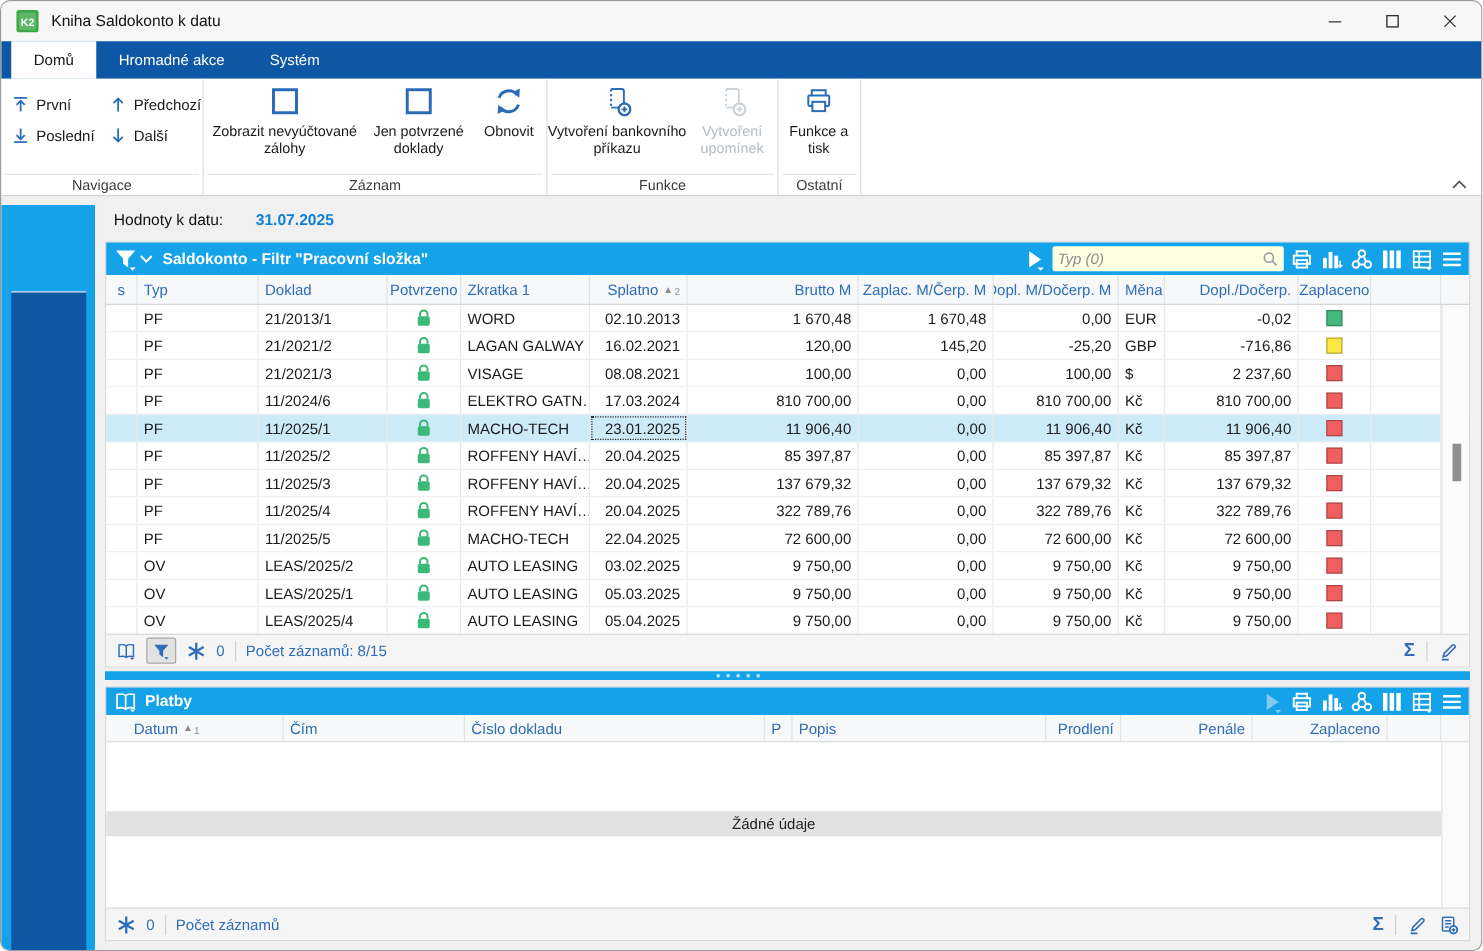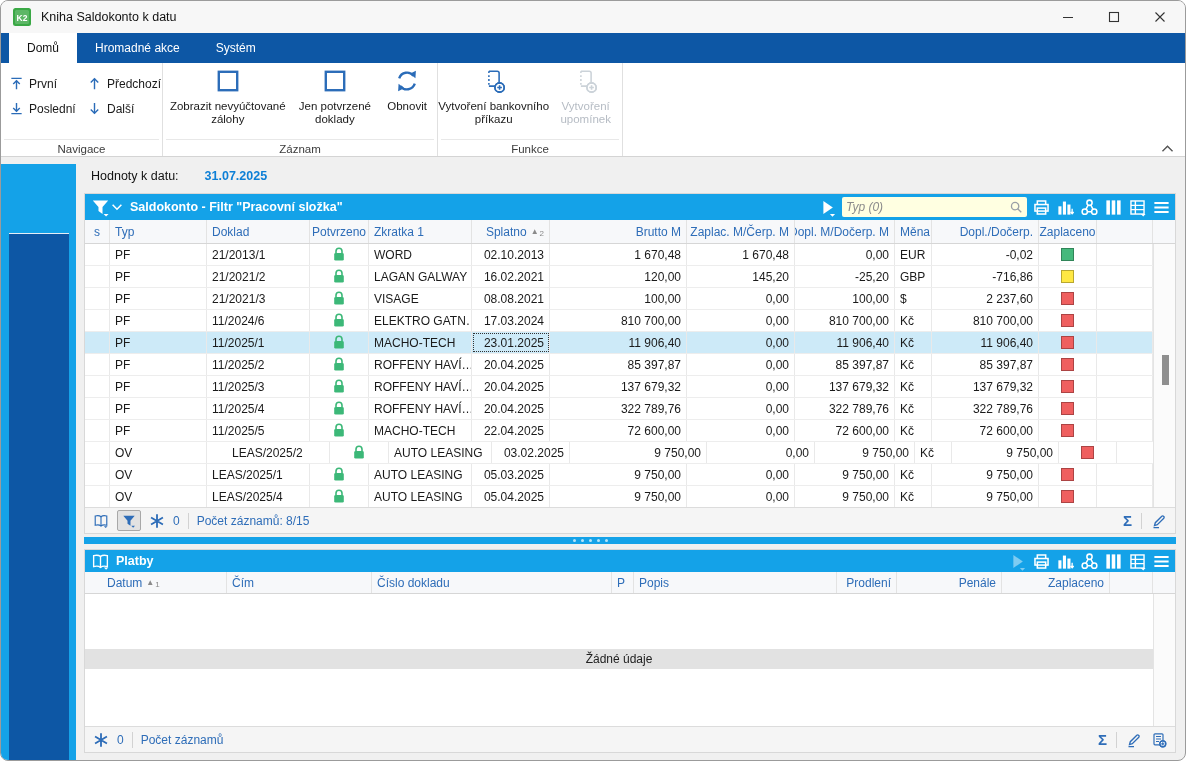--- a/index.html
+++ b/index.html
@@ -239,20 +239,35 @@
                 <circle cx="20" cy="21" r="5" fill="#fff"></circle>
                 <circle cx="20" cy="21" r="5"></circle>
                 <path d="M20 18.5v5M17.5 21h5"></path>
               </svg>
             </span>
             <span>Vytvoření upomínek</span>
           </span>
       </div>
       <div class="rgroup-label">Funkce</div>
     </div>
+    <div class="rgroup g4">
+      <div class="bigbtns">
+        <span class="bigbtn b6">
+            <span class="bic">
+              <svg viewBox="0 0 28 28" fill="none" stroke="currentColor" stroke-width="1.7">
+                <path d="M8 9V4.5h12V9"></path>
+                <rect x="5" y="9" width="18" height="9" rx="1"></rect>
+                <rect x="8.5" y="14.5" width="11" height="8" fill="#fff"></rect>
+              </svg>
+            </span>
+            <span>Funkce a tisk</span>
+          </span>
+      </div>
+      <div class="rgroup-label">Ostatní</div>
+    </div>
     <span class="ribbon-collapse"><svg viewBox="0 0 16 12" fill="none" stroke="currentColor" stroke-width="1.5">
           <path d="M2.5 9 8 3.5 13.5 9"></path>
         </svg></span>
   </div>
 
   <div class="sidebar">
     <div class="sidebar-panel"></div>
   </div>
 
   <div class="hodnoty">
@@ -585,21 +600,21 @@
           <div class="cell left" style="width: 37px;">Kč</div>
           <div class="cell right" style="width: 107px;">72 600,00</div>
           <div class="cell center" style="width: 58px;">
             <span class="sq" style="background: rgb(239, 95, 95);"></span>
           </div>
           <div class="cell left" style="width: 56px;"></div>
         </div>
         <div class="prow">
           <div class="cell center" style="width: 25px;"></div>
           <div class="cell left" style="width: 97px;">OV</div>
-          <div class="cell left" style="width: 103px; margin-left: 20px;">LEAS/2025/2</div>
+          <div class="cell left" style="width: 103px;">LEAS/2025/2</div>
           <div class="cell center" style="width: 59px;">
             <span class="lockic">
               <svg viewBox="0 0 12 15">
                 <path d="M3 6V4.3a3 3 0 0 1 6 0V6" fill="none" stroke="currentColor" stroke-width="1.6"></path>
                 <rect x="1.2" y="6" width="9.6" height="7.6" rx="1.4" fill="currentColor"></rect>
               </svg>
             </span>
           </div>
           <div class="cell left" style="width: 103px;">AUTO LEASING</div>
           <div class="cell right" style="width: 78px;">03.02.2025</div>

